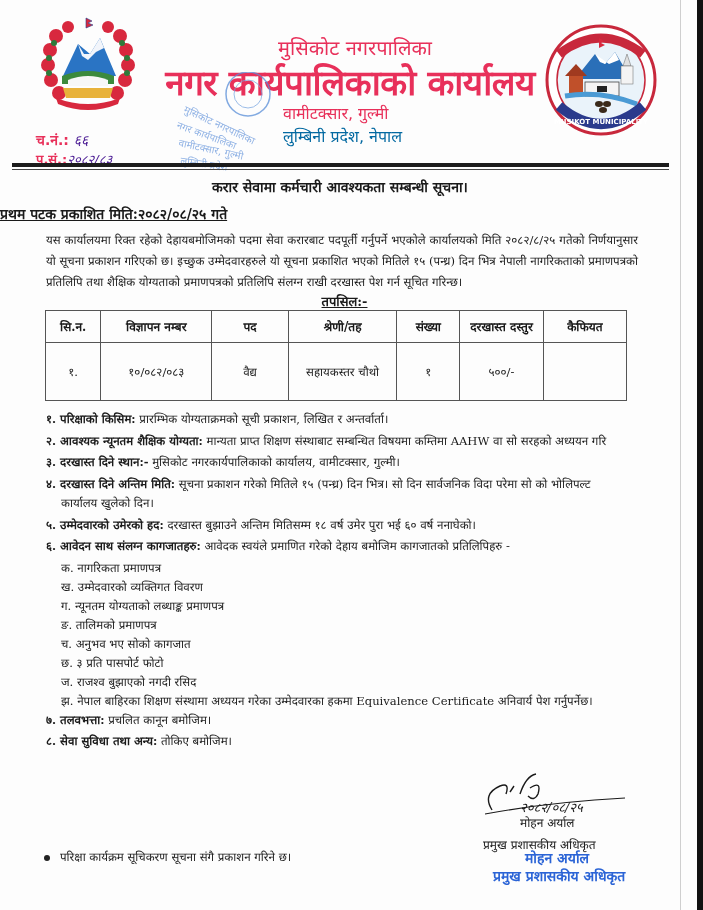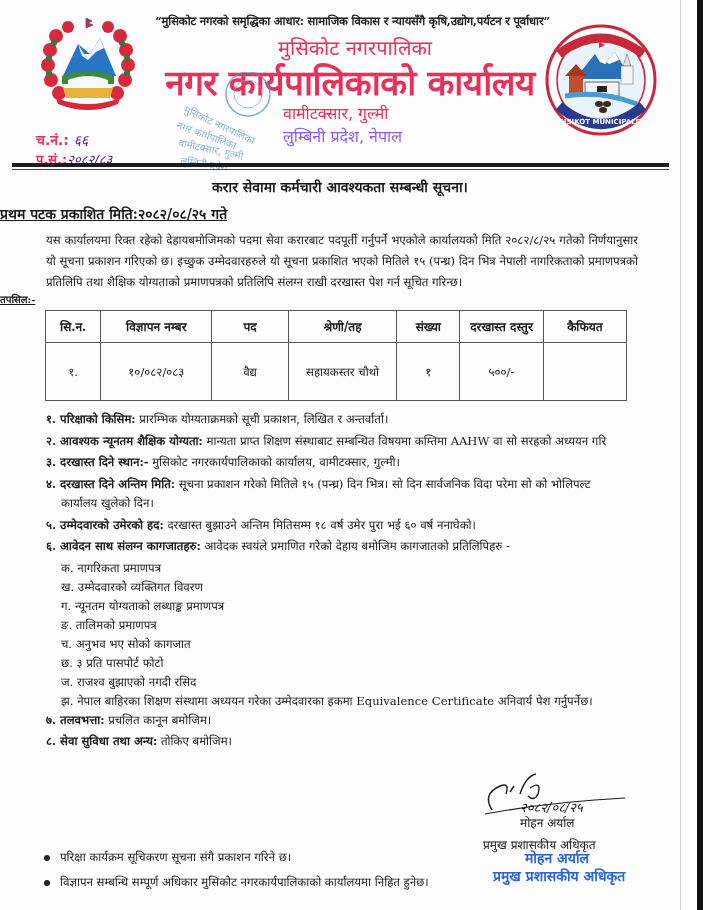--- a/index.html
+++ b/index.html
@@ -10,37 +10,37 @@
     .edge-line { position: absolute; left: 680px; top: 0; width: 1px; height: 910px; background: #cfcfcf; }
     .edge-dark { position: absolute; left: 697px; top: 0; width: 6px; height: 910px; background: #111; }
 
     
     .emblem-left { position: absolute; left: 38px; top: 14px; width: 100px; height: 100px; }
     .emblem-right { position: absolute; left: 545px; top: 24px; width: 112px; height: 112px; }
     .motto { position: absolute; left: 130px; top: 13px; width: 445px; text-align: center; font-size: 11.5px; font-weight: bold; color: #222; letter-spacing: -0.2px; white-space: nowrap; }
     .muni-name { position: absolute; left: 225px; top: 34px; width: 260px; text-align: center; font-size: 20px; color: #e8305a; font-family: "DejaVu Sans", sans-serif; }
     .office-name { position: absolute; left: 150px; top: 58px; width: 400px; text-align: center; font-size: 35px; color: #e8305a; font-family: "DejaVu Sans", sans-serif; font-weight: bold; letter-spacing: -0.5px; white-space: nowrap; }
     .addr1 { position: absolute; left: 283px; top: 102px; font-size: 16px; color: #e8305a; font-family: "DejaVu Sans", sans-serif; }
-    .addr2 { position: absolute; left: 283px; top: 125px; font-size: 16px; color: #8b5cf6; font-family: "DejaVu Sans", sans-serif; }
+    .addr2 { position: absolute; left: 283px; top: 125px; font-size: 16px; color: #0369a1; font-family: "DejaVu Sans", sans-serif; }
     .ref-cn { position: absolute; left: 36px; top: 130px; font-size: 14px; color: #e8305a; font-weight: bold; font-family: "DejaVu Sans", sans-serif; }
     .ref-ps { position: absolute; left: 36px; top: 150px; font-size: 13px; color: #e8305a; font-weight: bold; font-family: "DejaVu Sans", sans-serif; }
     .ref-val { color: #4c1d95; font-weight: normal; font-style: italic; }
 
     .stamp { position: absolute; left: 168px; top: 72px; width: 130px; height: 100px; opacity: 0.75; }
 
     .rule-thick { position: absolute; left: 12px; top: 163px; width: 657px; height: 4px; background: #1c1c1c; }
     .rule-thin { position: absolute; left: 12px; top: 169px; width: 657px; height: 1px; background: #444; }
 
     
     .notice-title { position: absolute; left: 0; top: 177px; width: 680px; text-align: center; font-size: 14px; font-weight: bold; }
     .pub-date { position: absolute; left: 0; top: 204px; width: 680px; text-align: left; font-size: 14px; font-weight: bold; }
     .pub-date span { text-decoration: underline; }
 
     .intro { position: absolute; left: 46px; top: 230px; width: 592px; font-size: 11.6px; line-height: 21px; text-align: justify; }
-    .details-label { position: absolute; left: 0; top: 292px; width: 680px; text-align: left; font-size: 10px; font-weight: bold; }
+    .details-label { position: absolute; left: 0; top: 292px; width: 680px; text-align: center; font-size: 13px; font-weight: bold; padding-left: 9px; }
     .details-label span { text-decoration: underline; }
 
     
     .vtable { position: absolute; left: 45px; top: 310px; width: 582px; border-collapse: collapse; font-size: 11.6px; }
     .vtable th, .vtable td { border: 1px solid #555; text-align: center; }
     .vtable th { height: 32px; font-weight: bold; font-size: 12px; }
     .vtable td { height: 58px; }
     .c1 { width: 57px; } .c2 { width: 114px; } .c3 { width: 80px; } .c4 { width: 112px; }
     .c5 { width: 65px; } .c6 { width: 86px; } .c7 { width: 86px; }
 
@@ -119,21 +119,20 @@
     <path d="M20 72 Q56 66 92 80" fill="none" stroke="#4a9ad4" stroke-width="5"></path>
     <g fill="#3a2a1a">
         <ellipse cx="54" cy="80" rx="4" ry="3"></ellipse>
         <ellipse cx="62" cy="80" rx="4" ry="3"></ellipse>
         <ellipse cx="58" cy="86" rx="4" ry="3"></ellipse>
       </g>
     <path d="M14 82 Q56 118 98 82" fill="none" stroke="#2a3a8c" stroke-width="10"></path>
     <text x="56" y="100" text-anchor="middle" font-size="7" fill="#fff" font-family="DejaVu Sans, sans-serif" font-weight="bold">MUSIKOT MUNICIPALITY</text>
   </svg>
 
-  <div class="motto">“मुसिकोट नगरको समृद्धिका आधार: सामाजिक विकास र न्यायसँगै कृषि,उद्योग,पर्यटन र पूर्वाधार”</div>
   <div class="muni-name">मुसिकोट नगरपालिका</div>
   <div class="office-name">नगर कार्यपालिकाको कार्यालय</div>
 
   <svg class="stamp" viewBox="0 0 130 100">
     <circle cx="80" cy="22" r="22" fill="none" stroke="#5a8fd8" stroke-width="1.5"></circle>
     <circle cx="80" cy="22" r="14" fill="none" stroke="#7aa6e0" stroke-width="1"></circle>
     <g fill="#6a98dc" font-size="10" font-family="DejaVu Sans, sans-serif">
       <text x="15" y="40" transform="rotate(25 15 40)">मुसिकोट नगरपालिका</text>
       <text x="8" y="56" transform="rotate(20 8 56)">नगर कार्यपालिका</text>
       <text x="10" y="74" transform="rotate(12 10 74)">वामीटक्सार, गुल्मी</text>
@@ -230,15 +229,14 @@
     <path d="M5 42 Q70 30 145 26" fill="none" stroke="#1a1a1a" stroke-width="1.2"></path>
     <text x="40" y="40" font-size="13" font-style="italic" fill="#1a1a1a" font-family="DejaVu Serif, serif">२०८२/०८/२५</text>
   </svg>
   <div class="sig-name">मोहन अर्याल</div>
   <div class="sig-title">प्रमुख प्रशासकीय अधिकृत</div>
   <div class="seal-name">मोहन अर्याल</div>
   <div class="seal-title">प्रमुख प्रशासकीय अधिकृत</div>
 
   <div class="notes">
     <div class="note"><span class="dot"></span><span>परिक्षा कार्यक्रम सूचिकरण सूचना संगै प्रकाशन गरिने छ।</span></div>
-    <div class="note"><span class="dot"></span><span>विज्ञापन सम्बन्धि सम्पूर्ण अधिकार मुसिकोट नगरकार्यपालिकाको कार्यालयमा निहित हुनेछ।</span></div>
   </div>
 </div>
 
 </body></html>

